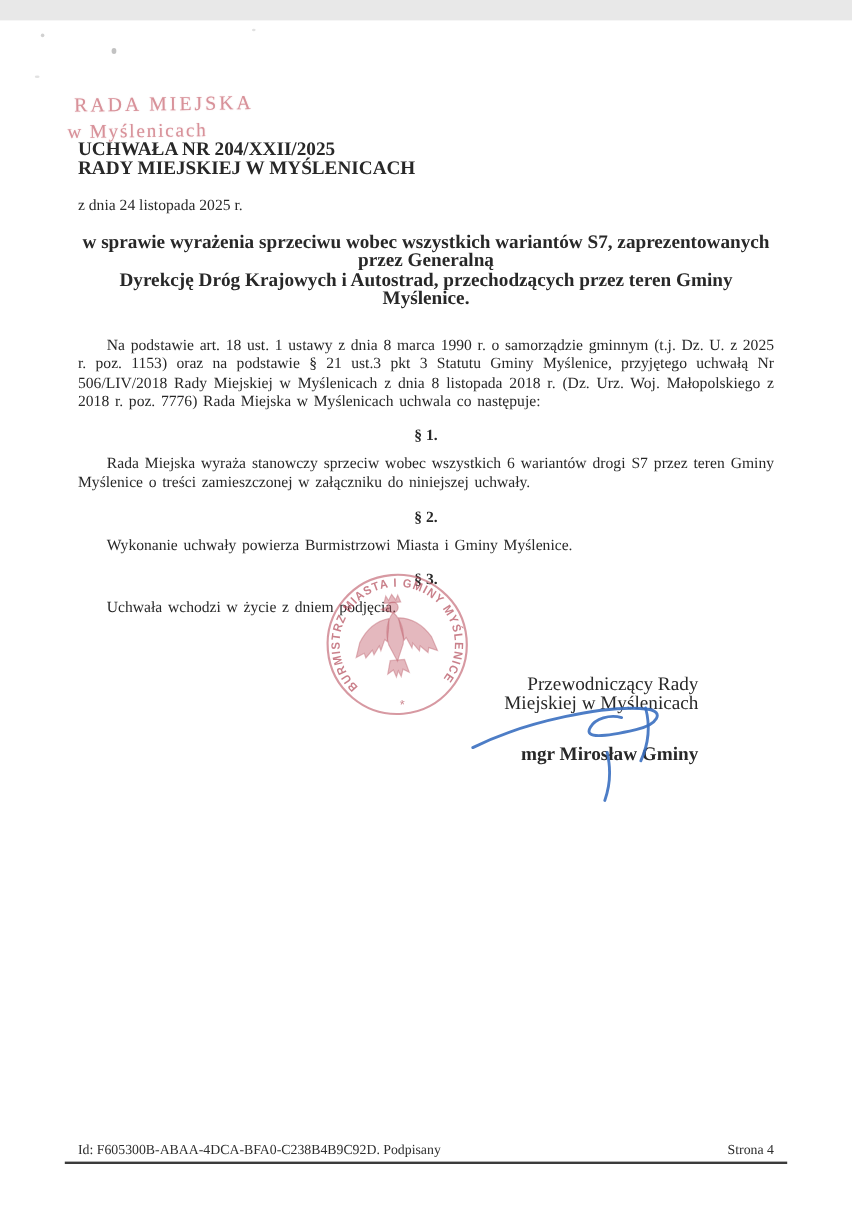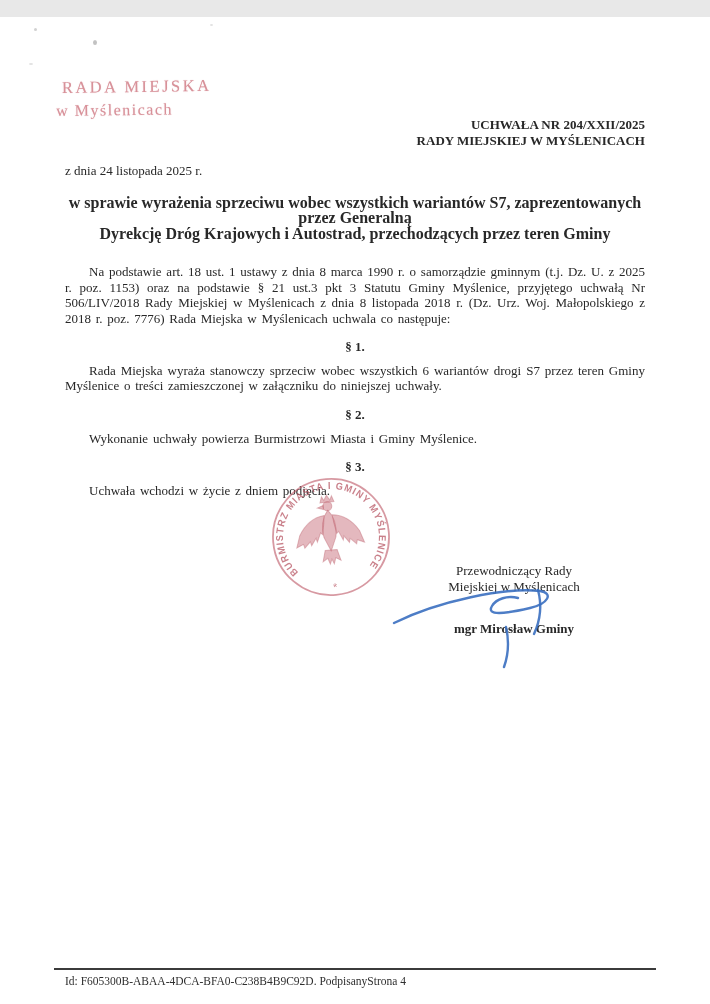--- a/index.html
+++ b/index.html
@@ -27,48 +27,48 @@
     transform: rotate(-0.8deg);
     opacity: .9;
     text-shadow: 0 0 1px rgba(212,134,143,.5);
     line-height: 23px;
     white-space: nowrap;
   }
   .corner-stamp .l1 { font-size: 16.5px; letter-spacing: 2.5px; padding-left: 6px; }
   .corner-stamp .l2 { font-size: 16px; letter-spacing: 1.5px; }
 
   .content { position: absolute; left: 65px; top: 100px; width: 580px; }
-  .title { text-align: right; font-weight: bold; font-size: 13px; line-height: 15.5px; }
+  .title { text-align: left; font-weight: bold; font-size: 16px; line-height: 15.5px; }
   .date-line { font-size: 13px; margin-top: 15px; line-height: 15.5px; }
   .subject { text-align: center; font-weight: bold; font-size: 16px; line-height: 15.5px; margin-top: 16px; }
   .para {
     margin: 0; font-size: 13px; line-height: 15.6px;
     text-align: justify; text-indent: 24px;
     word-spacing: 1.5px;
   }
   .legal { margin-top: 23px; }
   .sec-heading { text-align: center; font-weight: bold; font-size: 13px; line-height: 15.5px; margin: 13px 0 8px 0; }
 
   
   .seal { position: absolute; left: 265px; top: 454px; transform: rotate(-5deg); opacity: .85; }
   .seal-ring { fill: none; stroke: #c0606e; stroke-width: 1.8; stroke-opacity: .75; }
   .seal-text { font-family: "Liberation Sans", sans-serif; font-size: 10px; font-weight: 600;
                letter-spacing: 1.1px; fill: #b5505e; fill-opacity: .85; }
   .seal-mark { font-family: "Liberation Sans", sans-serif; font-size: 11px; fill: #b5505e; fill-opacity: .8; }
   .eagle { fill: #c05a68; fill-opacity: .5; stroke: #b5505e; stroke-opacity: .45; stroke-width: 1; }
 
   
-  .sig-block { position: absolute; left: 429px; top: 546px; width: 170px; text-align: center; font-size: 13px; line-height: 16px; }
+  .sig-block { position: absolute; left: 412px; top: 546px; width: 170px; text-align: right; font-size: 16px; line-height: 16px; }
   .sig-name { font-weight: bold; margin-top: 26px; white-space: nowrap; }
   .sig-ink { position: absolute; left: 388px; top: 560px; }
   .sig-ink path { fill: none; stroke: #3a6fc0; stroke-width: 2.4; stroke-linecap: round; opacity: .9; }
 
   
   .footer-divider { position: absolute; left: 54px; top: 951px; width: 602px; height: 2px; background: #3b3b3b; }
-  .footer-row { position: absolute; left: 65px; top: 958px; width: 580px; display: flex; 
+  .footer-row { position: absolute; left: 65px; top: 936px; width: 580px; display: flex; justify-content: space-between;
                 font-size: 11.5px; color: #2e2e2e; }
 </style>
 </head>
 <body>
 
 <div class="page">
 
   <div class="speck s1"></div>
   <div class="speck s2"></div>
   <div class="speck s3"></div>
@@ -79,20 +79,21 @@
     <div class="l2">w Myślenicach</div>
   </div>
 
   <div class="content">
     <div class="title">UCHWAŁA NR 204/XXII/2025</div>
     <div class="title">RADY MIEJSKIEJ W MYŚLENICACH</div>
     <div class="date-line">z dnia 24 listopada 2025 r.</div>
     <div class="subject">
       <div>w sprawie wyrażenia sprzeciwu wobec wszystkich wariantów S7, zaprezentowanych przez Generalną</div>
       <div>Dyrekcję Dróg Krajowych i Autostrad, przechodzących przez teren Gminy</div>
+      <div>Myślenice.</div>
     </div>
 
     <p class="para legal">Na podstawie art. 18 ust. 1 ustawy z dnia 8 marca 1990 r. o samorządzie gminnym (t.j. Dz. U. z 2025 r. poz. 1153) oraz na podstawie § 21 ust.3 pkt 3 Statutu Gminy Myślenice, przyjętego uchwałą Nr 506/LIV/2018 Rady Miejskiej w Myślenicach z dnia 8 listopada 2018 r. (Dz. Urz. Woj. Małopolskiego z 2018 r. poz. 7776) Rada Miejska w Myślenicach uchwala co następuje:</p>
 
     <div class="sec-heading">§ 1.</div>
     <p class="para">Rada Miejska wyraża stanowczy sprzeciw wobec wszystkich 6 wariantów drogi S7 przez teren Gminy Myślenice o treści zamieszczonej w załączniku do niniejszej uchwały.</p>
 
     <div class="sec-heading">§ 2.</div>
     <p class="para">Wykonanie uchwały powierza Burmistrzowi Miasta i Gminy Myślenice.</p>
 

